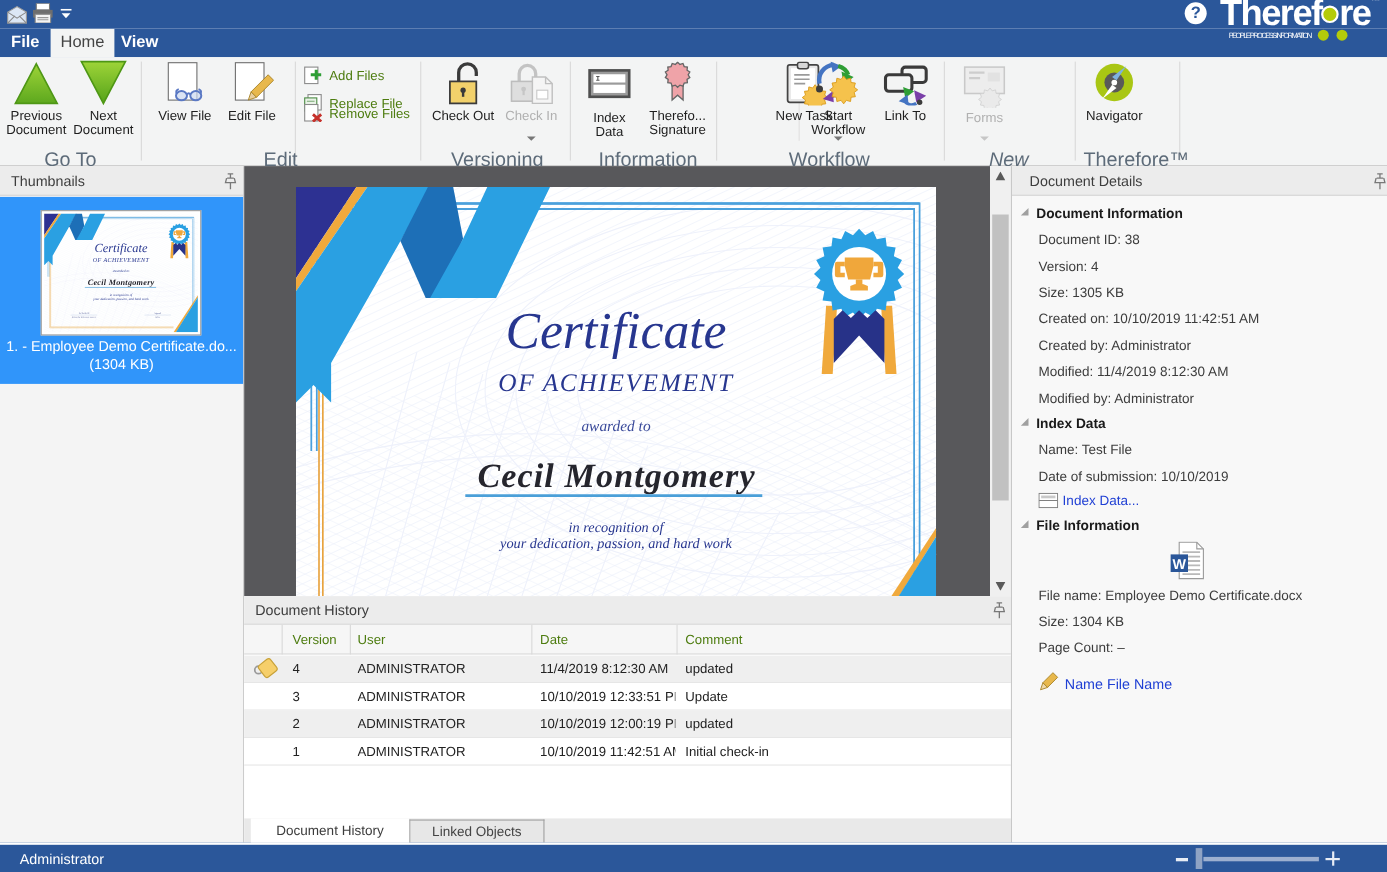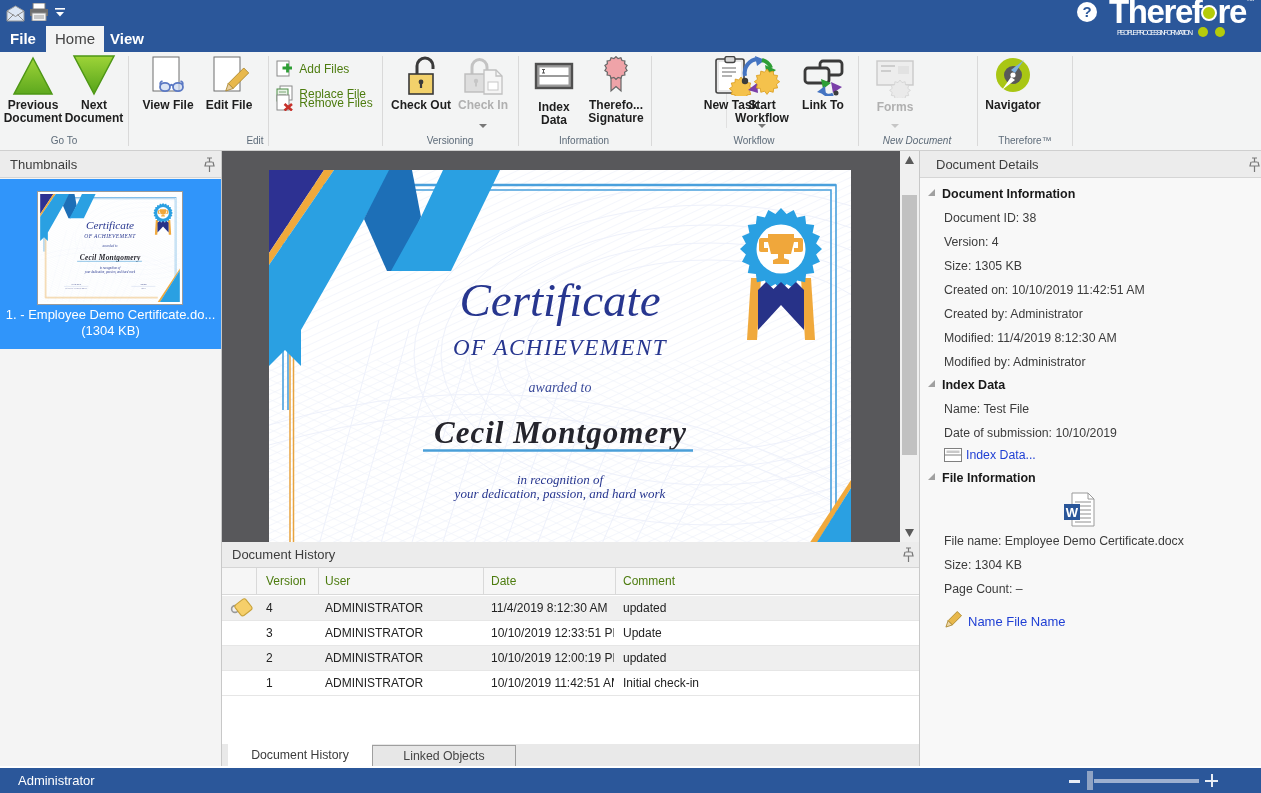--- a/index.html
+++ b/index.html
@@ -7,23 +7,23 @@
   #app { position:relative; width:1261px; height:793px; background:#fff; }
   .abs { position:absolute; }
   
   #titlebar { left:0; top:0; width:1261px; height:26px; background:#2b579a; z-index:5; }
   #tabrow { left:0; top:26px; width:1261px; height:26px; background:#2b579a; }
   .tab { position:absolute; top:0; height:26px; color:#fff; font-size:15px; font-weight:700; text-align:center; line-height:25px; }
   .tab.active { background:#f3f4f4; color:#444; font-weight:400; }
   
   #ribbon { left:0; top:52px; width:1261px; height:99px; background:#f3f4f4; border-bottom:1px solid #cfcfcf; }
   .rsep { position:absolute; top:4px; width:1px; height:90px; background:#d9d9d9; }
-  .rlabel { position:absolute; top:83px; height:14px; font-size:10px; color:#5d6b79; text-align:center; }
+  .rlabel { position:absolute; top:83px; height:14px; font-size:18px; color:#5d6b79; text-align:center; }
   .rbtn { position:absolute; top:2px; text-align:center; font-size:12px; color:#1e1e1e; }
-  .rbtn .cap { line-height:13px;font-weight:bold; }
+  .rbtn .cap { line-height:13px; }
   .smallbtn { position:absolute; font-size:12px; color:#4d7c0f; white-space:nowrap; }
   .gray { color:#b0b0b0 !important; }
   .caret { position:absolute; width:0; height:0; border-left:4px solid transparent; border-right:4px solid transparent; border-top:4px solid #777; }
   
   #main { left:0; top:151px; width:1261px; height:615px; background:#fff; }
   .phead { position:absolute; background:#ececec; border-bottom:1px solid #d5d5d5; font-size:13px; color:#3d3d3d; }
   #leftpanel { left:0; top:0; width:222px; height:615px; background:#f4f4f4; border-right:1px solid #c8c8c8; }
   #preview { left:222px; top:0; width:678px; height:391px; background:#58585b; overflow:hidden; }
   #vscroll { left:900px; top:0; width:19px; height:391px; background:#f0f0f0; }
   #history { left:222px; top:391px; width:697px; height:224px; background:#fff; }
@@ -403,21 +403,21 @@
         <div class="hcell" style="left:401px;width:290px;">updated</div>
       </div>
       <div class="hrow" style="top:129px;background:#fff;border-bottom:1px solid #e6e6e6;">
         <div class="hcell" style="left:44px;width:50px;">1</div>
         <div class="hcell" style="left:103px;width:156px;">ADMINISTRATOR</div>
         <div class="hcell" style="left:269px;width:123px;">10/10/2019 11:42:51 AM</div>
         <div class="hcell" style="left:401px;width:290px;">Initial check-in</div>
       </div>
       <div class="abs" style="left:0;top:202px;width:697px;height:22px;background:#e9e9e9;"></div>
       <div class="abs" style="left:6px;top:202px;width:144px;height:22px;background:#fff;font-size:12.3px;color:#3c3c3c;text-align:center;line-height:22px;z-index:2;">Document History</div>
-      <div class="abs" style="left:150px;top:203px;width:144px;height:21px;background:#e7e7e7;border:1px solid #9f9f9f;border-bottom:none;font-size:12.3px;color:#444;text-align:center;line-height:20px;">Linked Objects</div>
+      <div class="abs" style="left:150px;top:203px;width:123px;height:21px;background:#e7e7e7;border:1px solid #9f9f9f;border-bottom:none;font-size:12.3px;color:#444;text-align:center;line-height:20px;">Linked Objects</div>
     </div>
     <div id="rightpanel" class="abs">
       <div class="phead" style="left:0;top:0;width:342px;height:27px;">
         <div class="abs" style="left:16px;top:6px;">Document Details</div>
         <svg class="abs" style="left:328px;top:6px" width="13" height="16" viewBox="0 0 13 16">
             <path d="M4 1 h5 M6.5 1 v4 M3.5 5 h6 M3 5 l-1 4 h9 l-1-4 M6.5 9 v6" stroke="#787878" stroke-width="1.2" fill="none"></path>
           </svg>
       </div>
       <div class="dtri" style="top:38px;"></div>
       <div class="dhead" style="top:36px;">Document Information</div>

